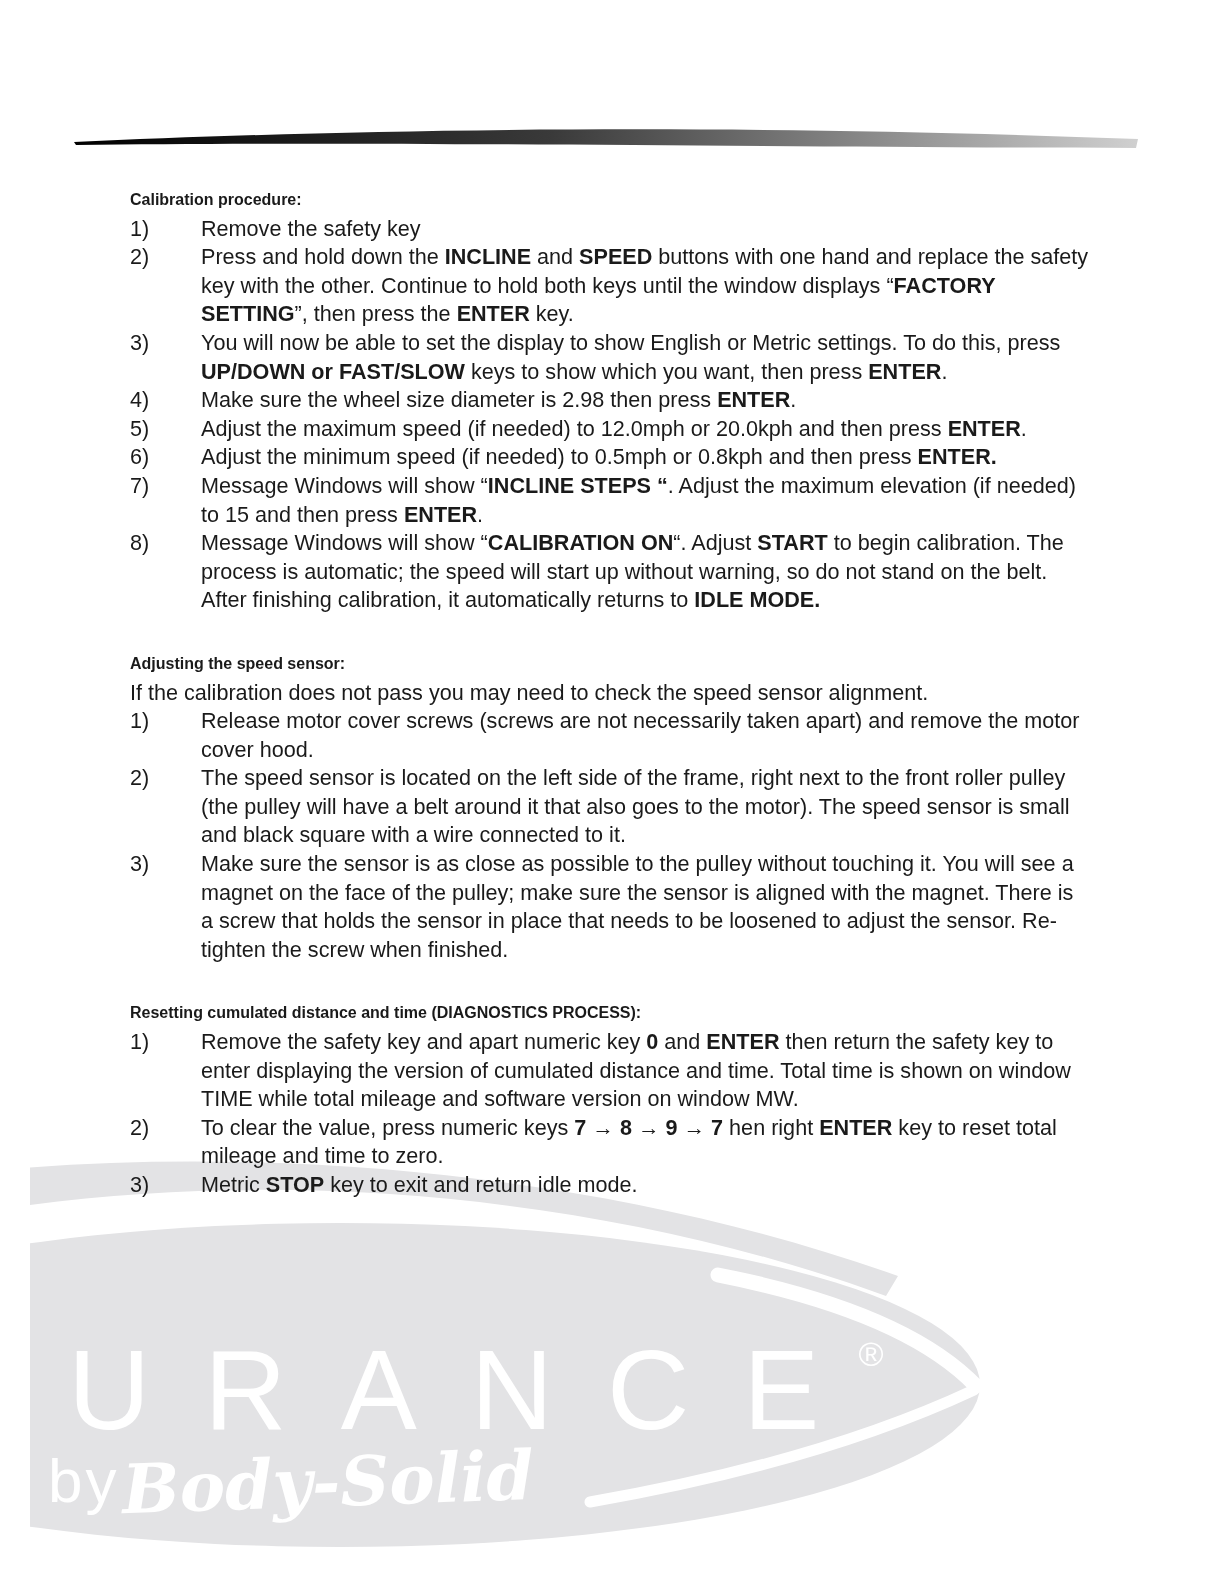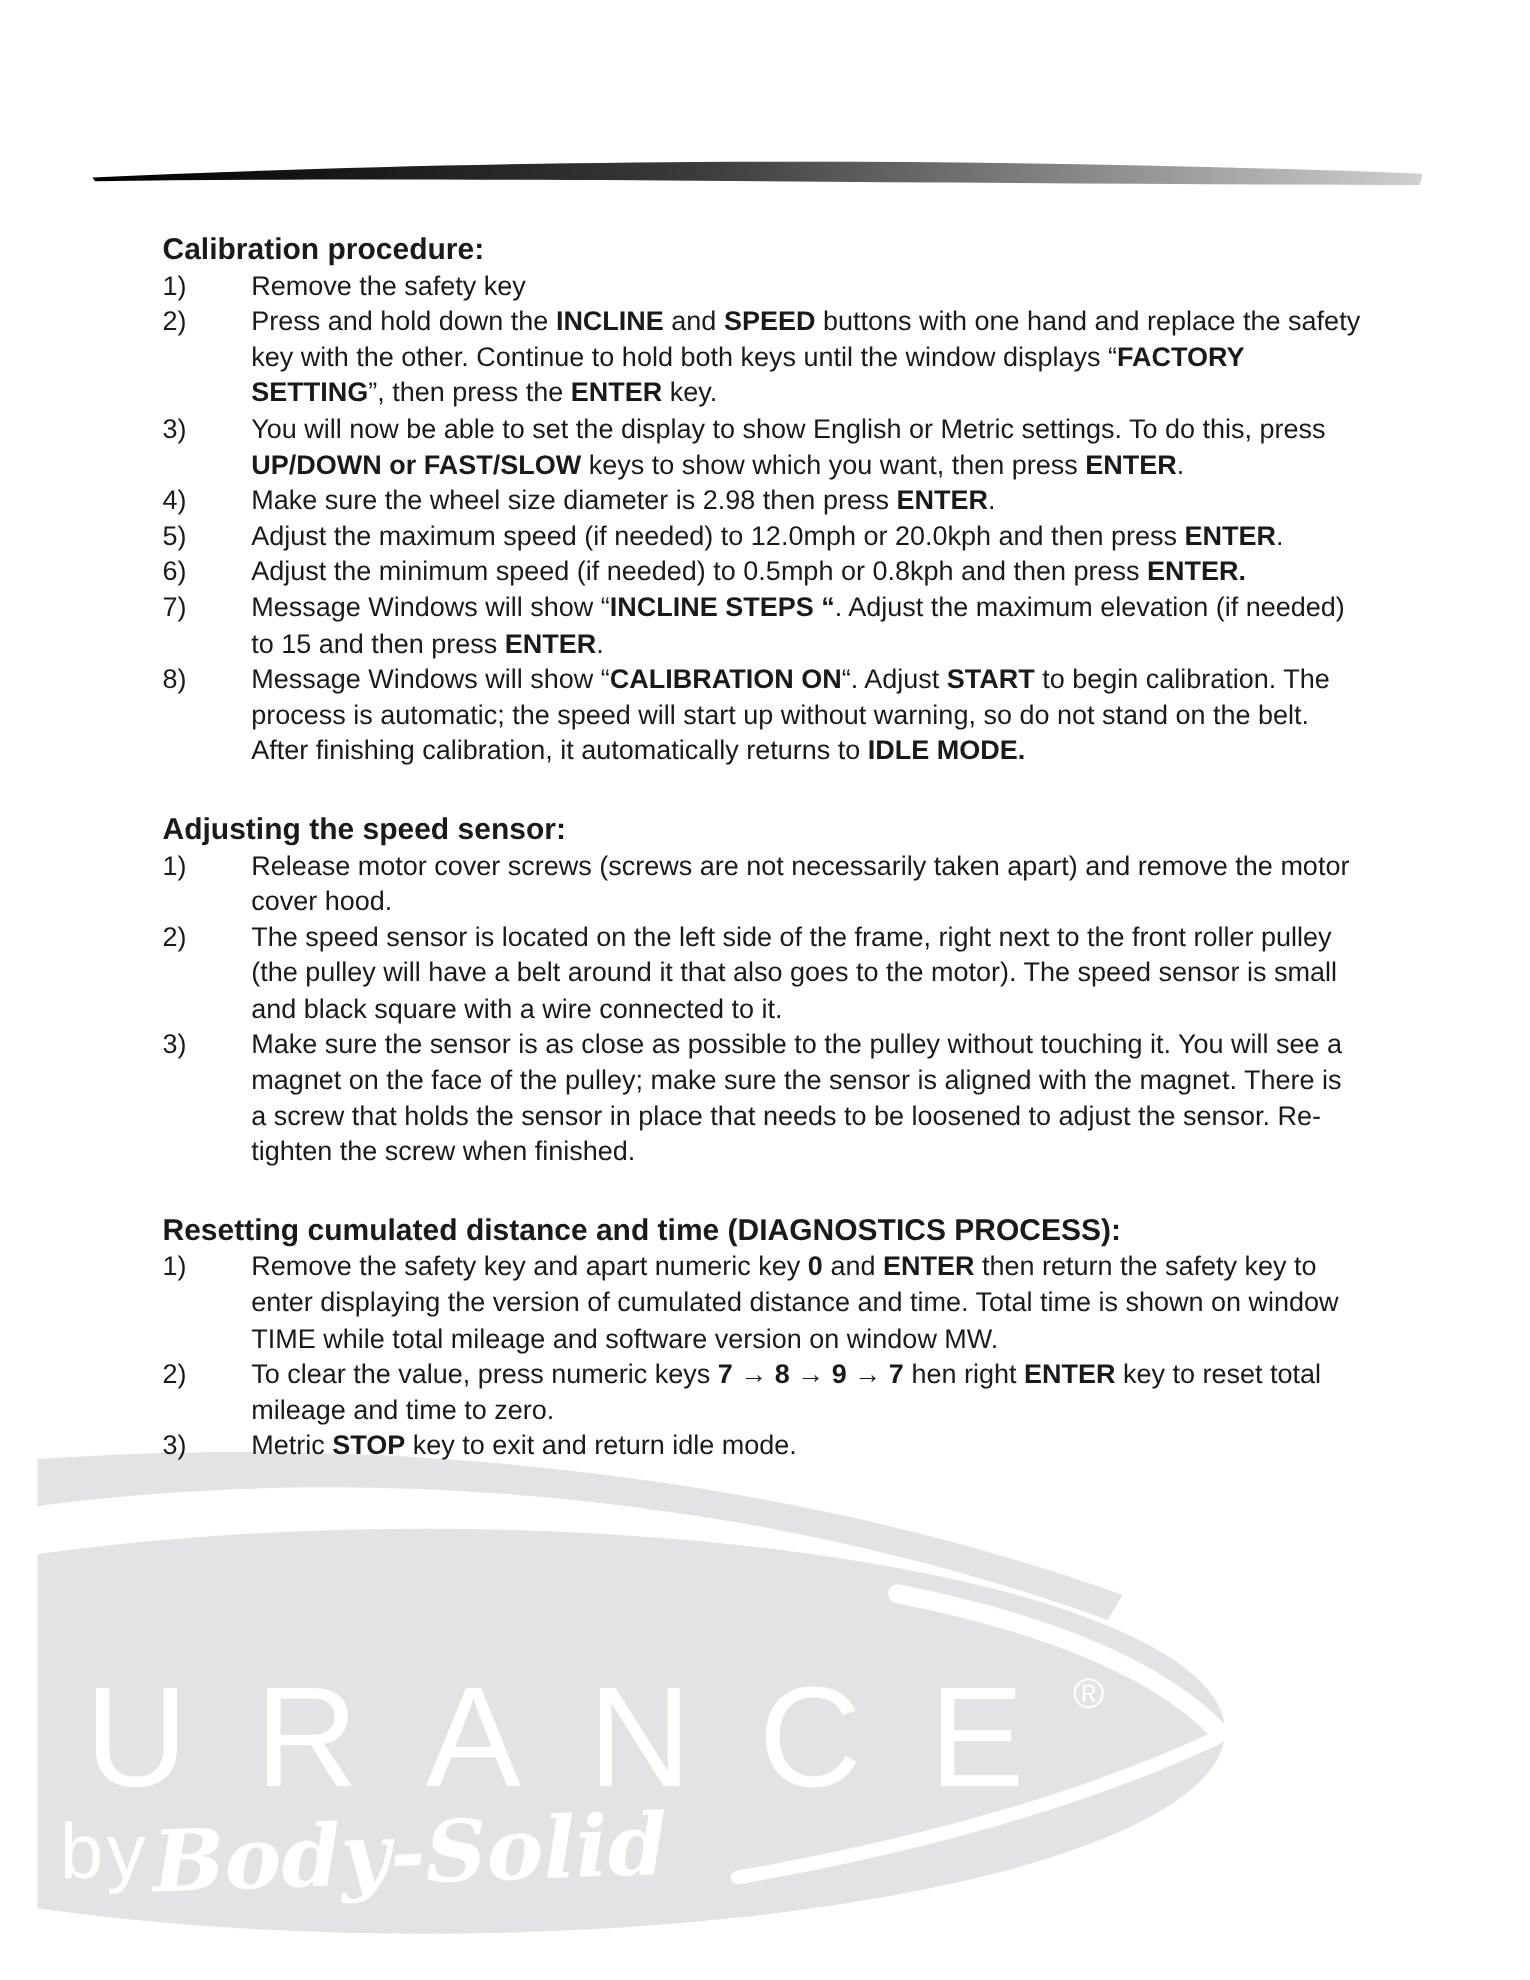--- a/index.html
+++ b/index.html
@@ -25,21 +25,21 @@
     font-style:italic;font-weight:bold;
     fill:#ffffff;
   }
   .wm-by{font-family:"Liberation Sans", sans-serif;fill:#ffffff;letter-spacing:3px;}
   
   .content{
     position:absolute;left:130px;top:186px;width:960px;z-index:1;
     font-size:21.6px;line-height:28.6px;
   }
   .sec-heading{
-    font-size:24px;line-height:28.6px;font-weight:bold;margin:0;
+    font-size:16px;line-height:28.6px;font-weight:bold;margin:0;
   }
   .sec + .sec{margin-top:35px;}
   .intro{margin:0;}
   .item{display:flex;}
   .num{flex:none;width:71px;}
   .body{flex:1;}
   .bold{font-weight:bold;}
 </style>
 </head>
 <body>
@@ -107,20 +107,21 @@
         <span class="num">7)</span>
         <div class="body"><span>Message Windows will show “</span><span class="bold">INCLINE STEPS “</span><span>. Adjust the maximum elevation (if needed) to 15 and then press </span><span class="bold">ENTER</span><span>.</span></div>
       </div>
       <div class="item">
         <span class="num">8)</span>
         <div class="body"><span>Message Windows will show “</span><span class="bold">CALIBRATION ON</span><span>“. Adjust </span><span class="bold">START</span><span> to begin calibration. The process is automatic; the speed will start up without warning, so do not stand on the belt.  After finishing calibration, it automatically returns to </span><span class="bold">IDLE MODE.</span></div>
       </div>
     </section>
     <section class="sec">
       <h2 class="sec-heading">Adjusting the speed sensor:</h2>
+      <p class="intro">If the calibration does not pass you may need to check the speed sensor alignment.</p>
       <div class="item">
         <span class="num">1)</span>
         <div class="body"><span>Release motor cover screws (screws are not necessarily taken apart) and remove the motor cover hood.</span></div>
       </div>
       <div class="item">
         <span class="num">2)</span>
         <div class="body"><span>The speed sensor is located on the left side of the frame, right next to the front roller pulley (the pulley will have a belt around it that also goes to the motor). The speed sensor is small and black square with a wire connected to it.</span></div>
       </div>
       <div class="item">
         <span class="num">3)</span>

